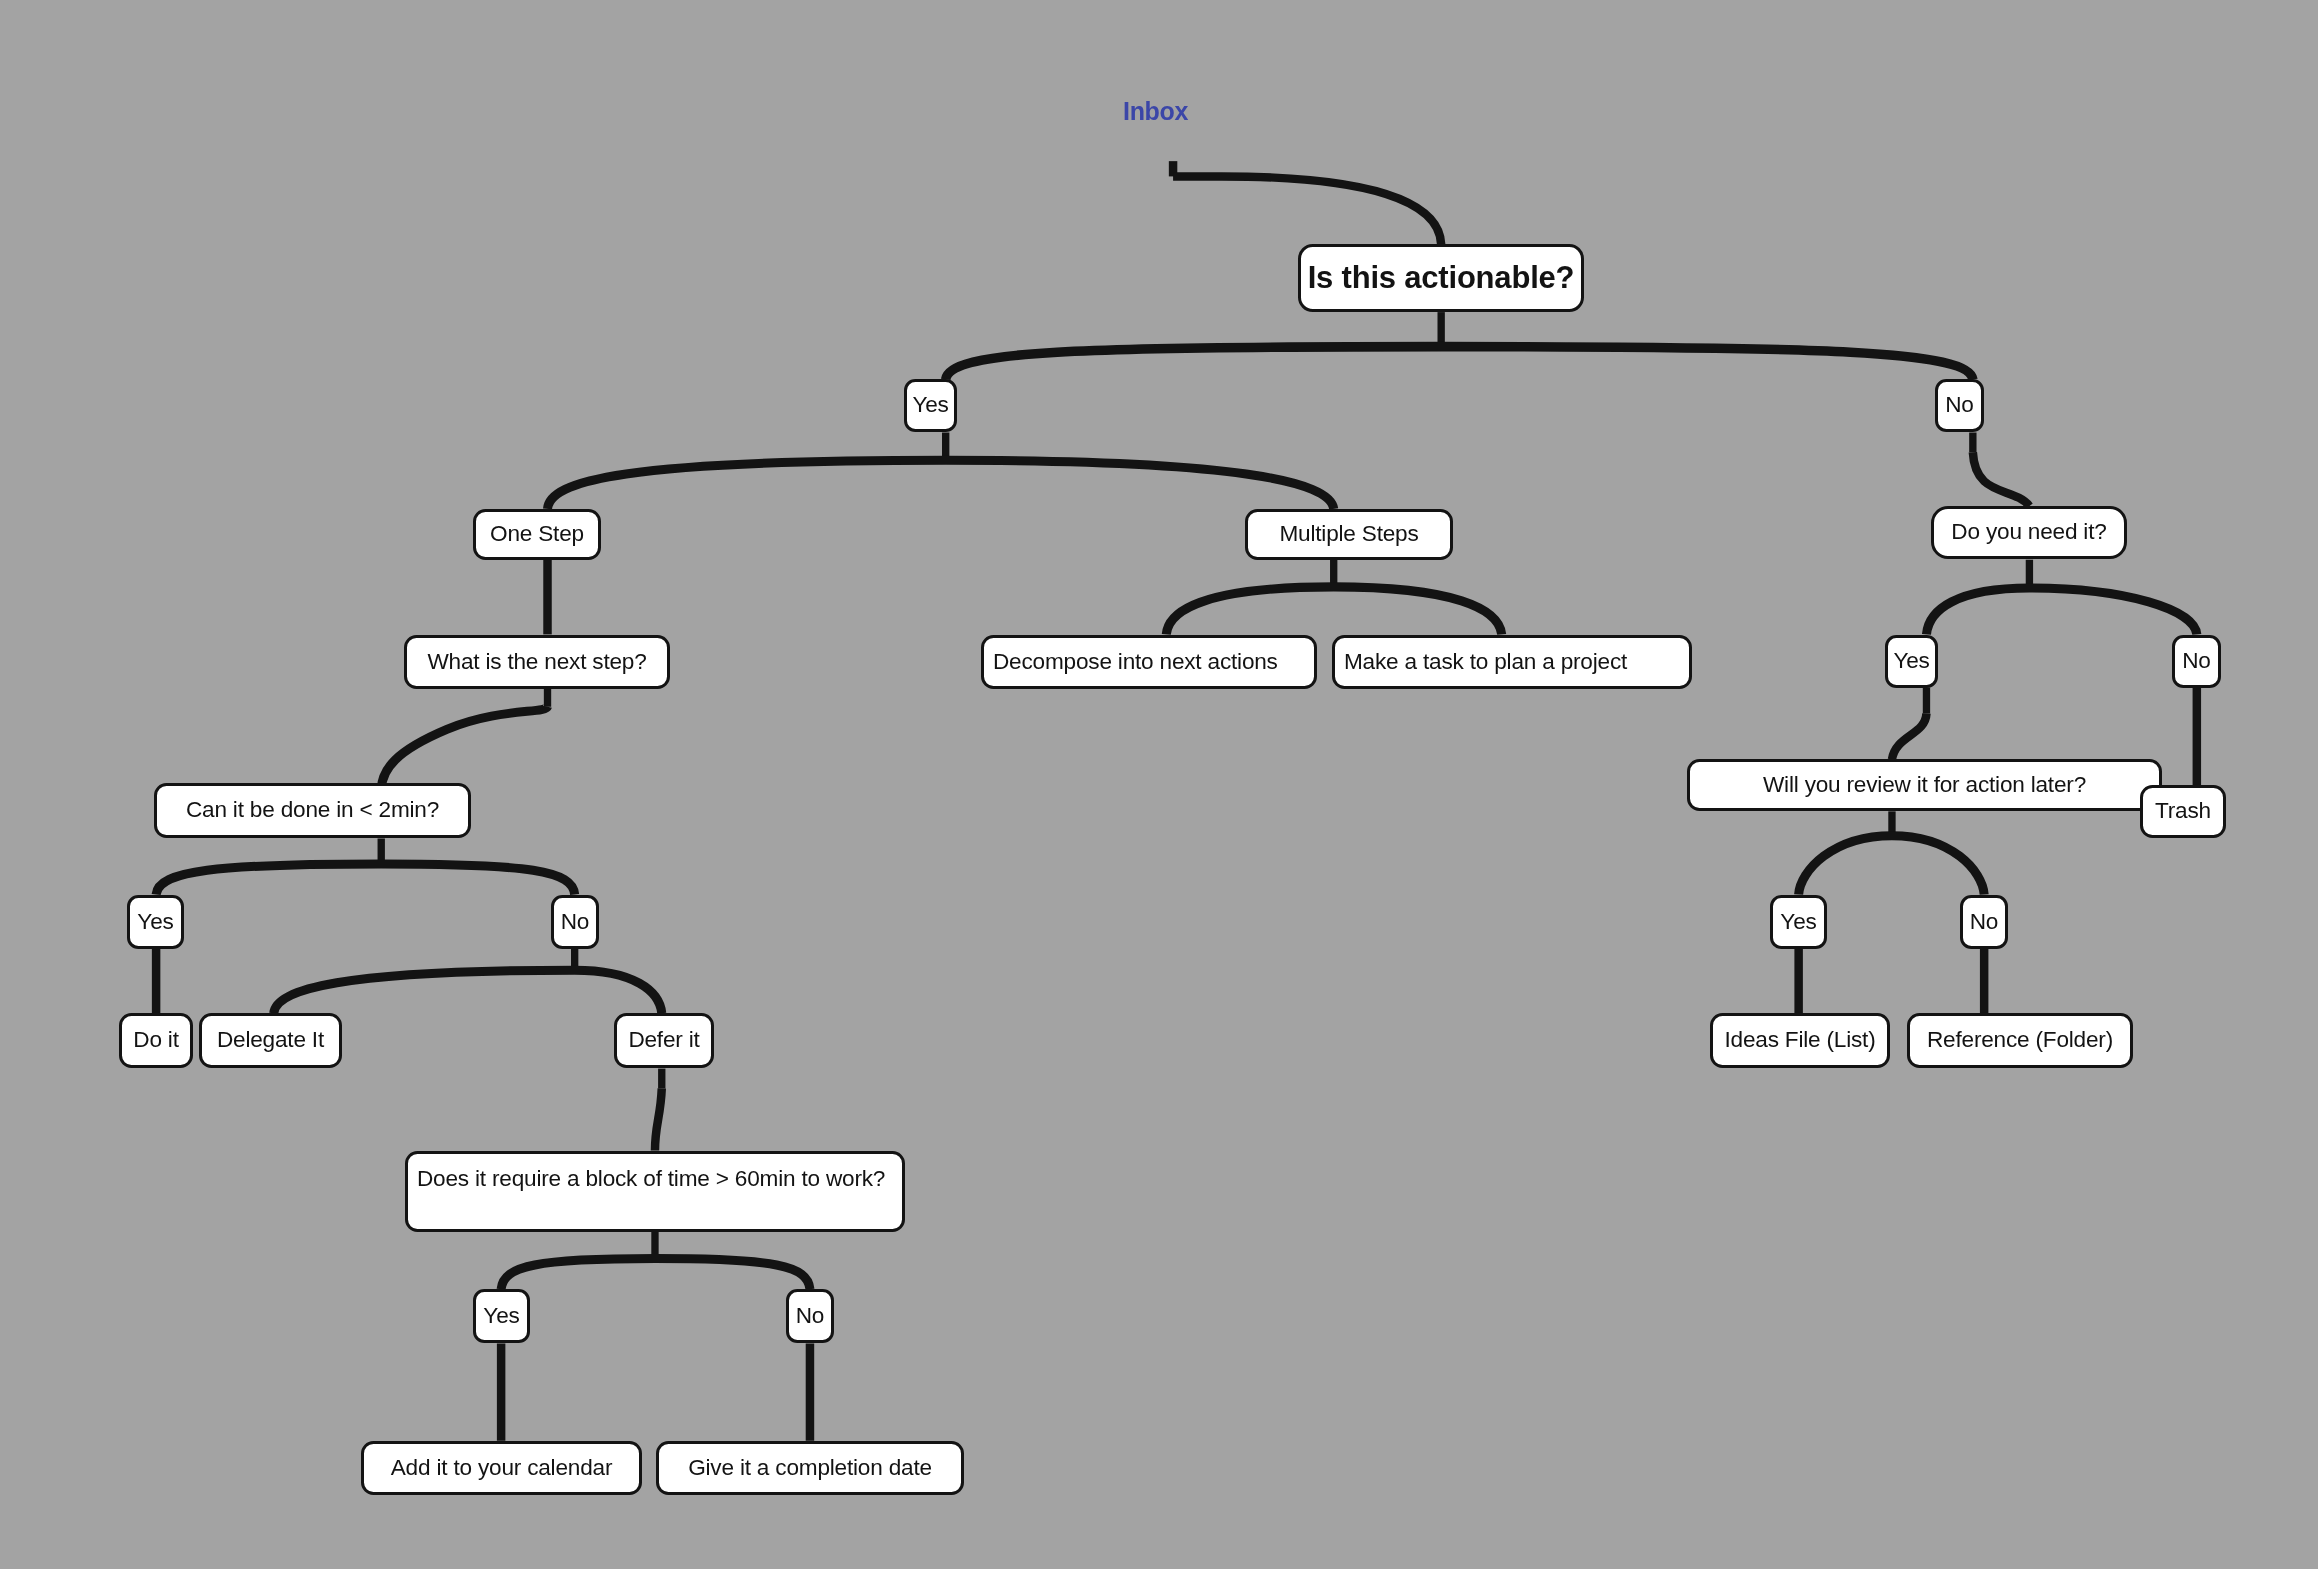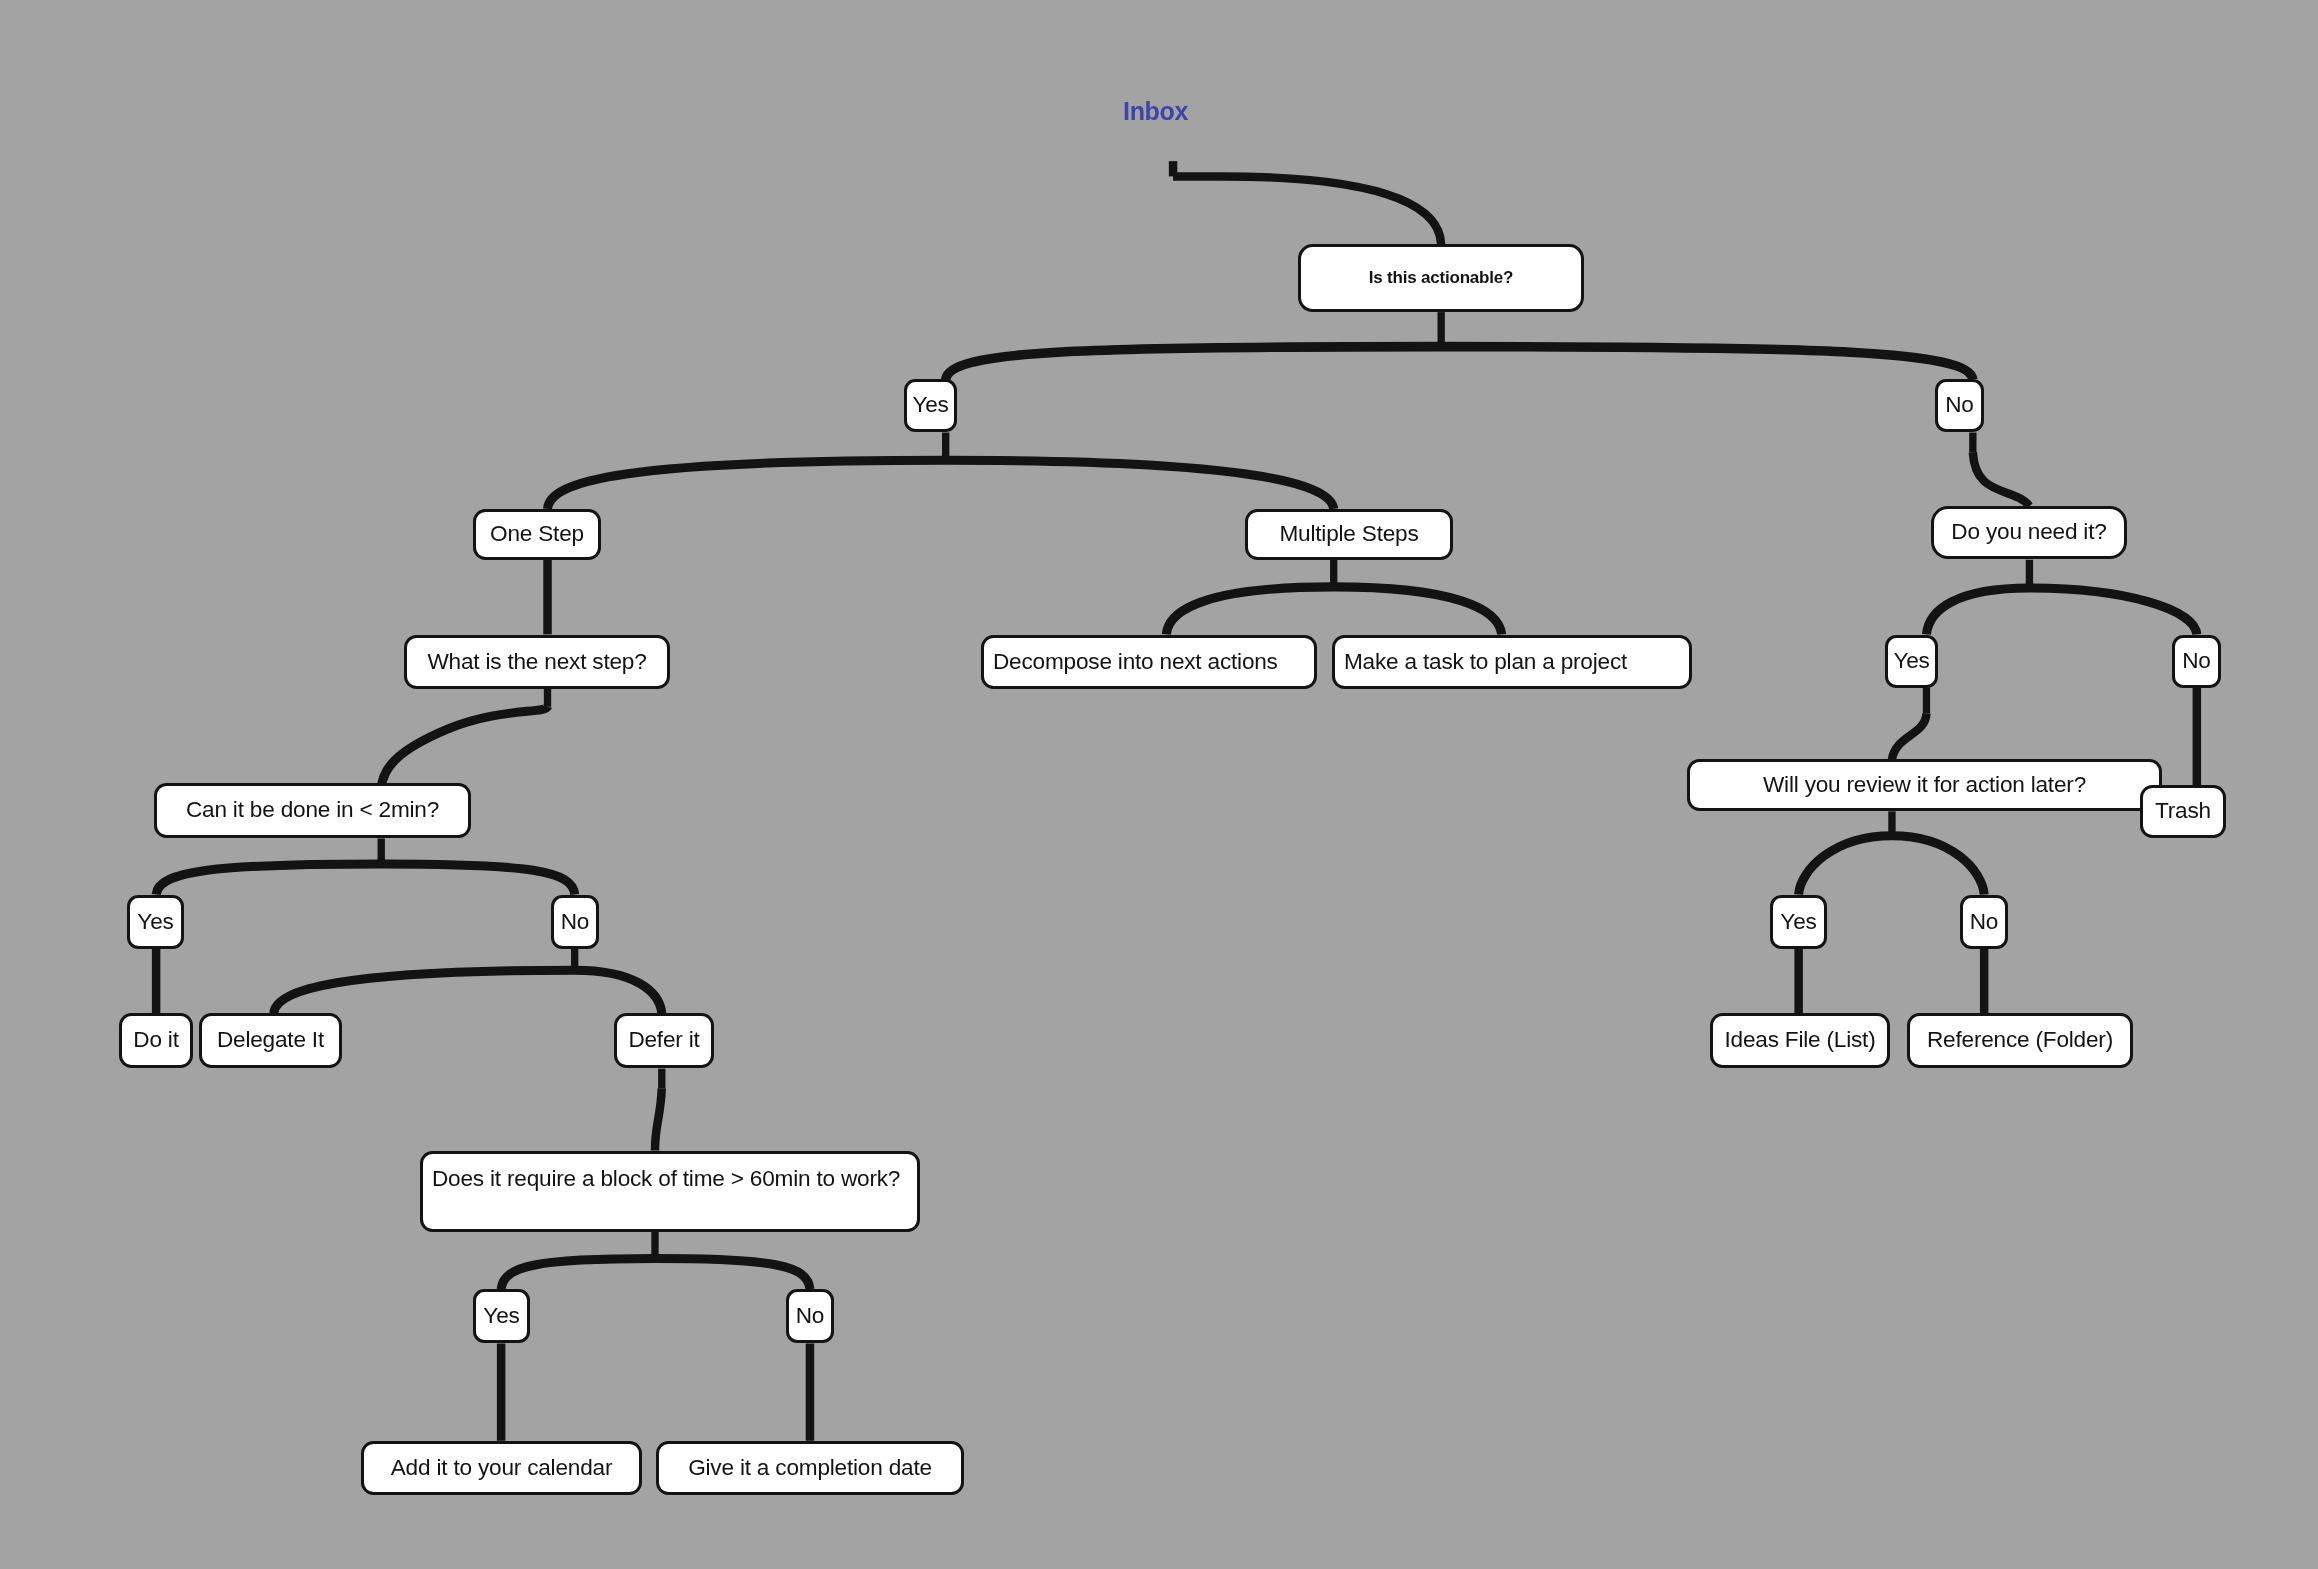--- a/index.html
+++ b/index.html
@@ -37,32 +37,31 @@
     font-size: 22.6px;
     line-height: 1.34;
     letter-spacing: -0.2px;
     white-space: nowrap;
     z-index: 3;
   }
   .node.root {
     font-weight: bold;
     border-radius: 14.7px;
     justify-content: center;
-    font-size: 17px;
+    font-size: 31px;
   }
   .node.small {
     justify-content: center;
     padding: 2.3px 5.7px;
     border-radius: 11.3px;
   }
   .node.wrap {
     white-space: normal;
     align-items: flex-start;
     padding-top: 10.2px;
-    margin-left: 15px;
   }
   .title-label {
     position: absolute;
     font-size: 25px;
     font-weight: bold;
     letter-spacing: -0.3px;
     color: #3b46a8;
     z-index: 4;
     white-space: nowrap;
   }

